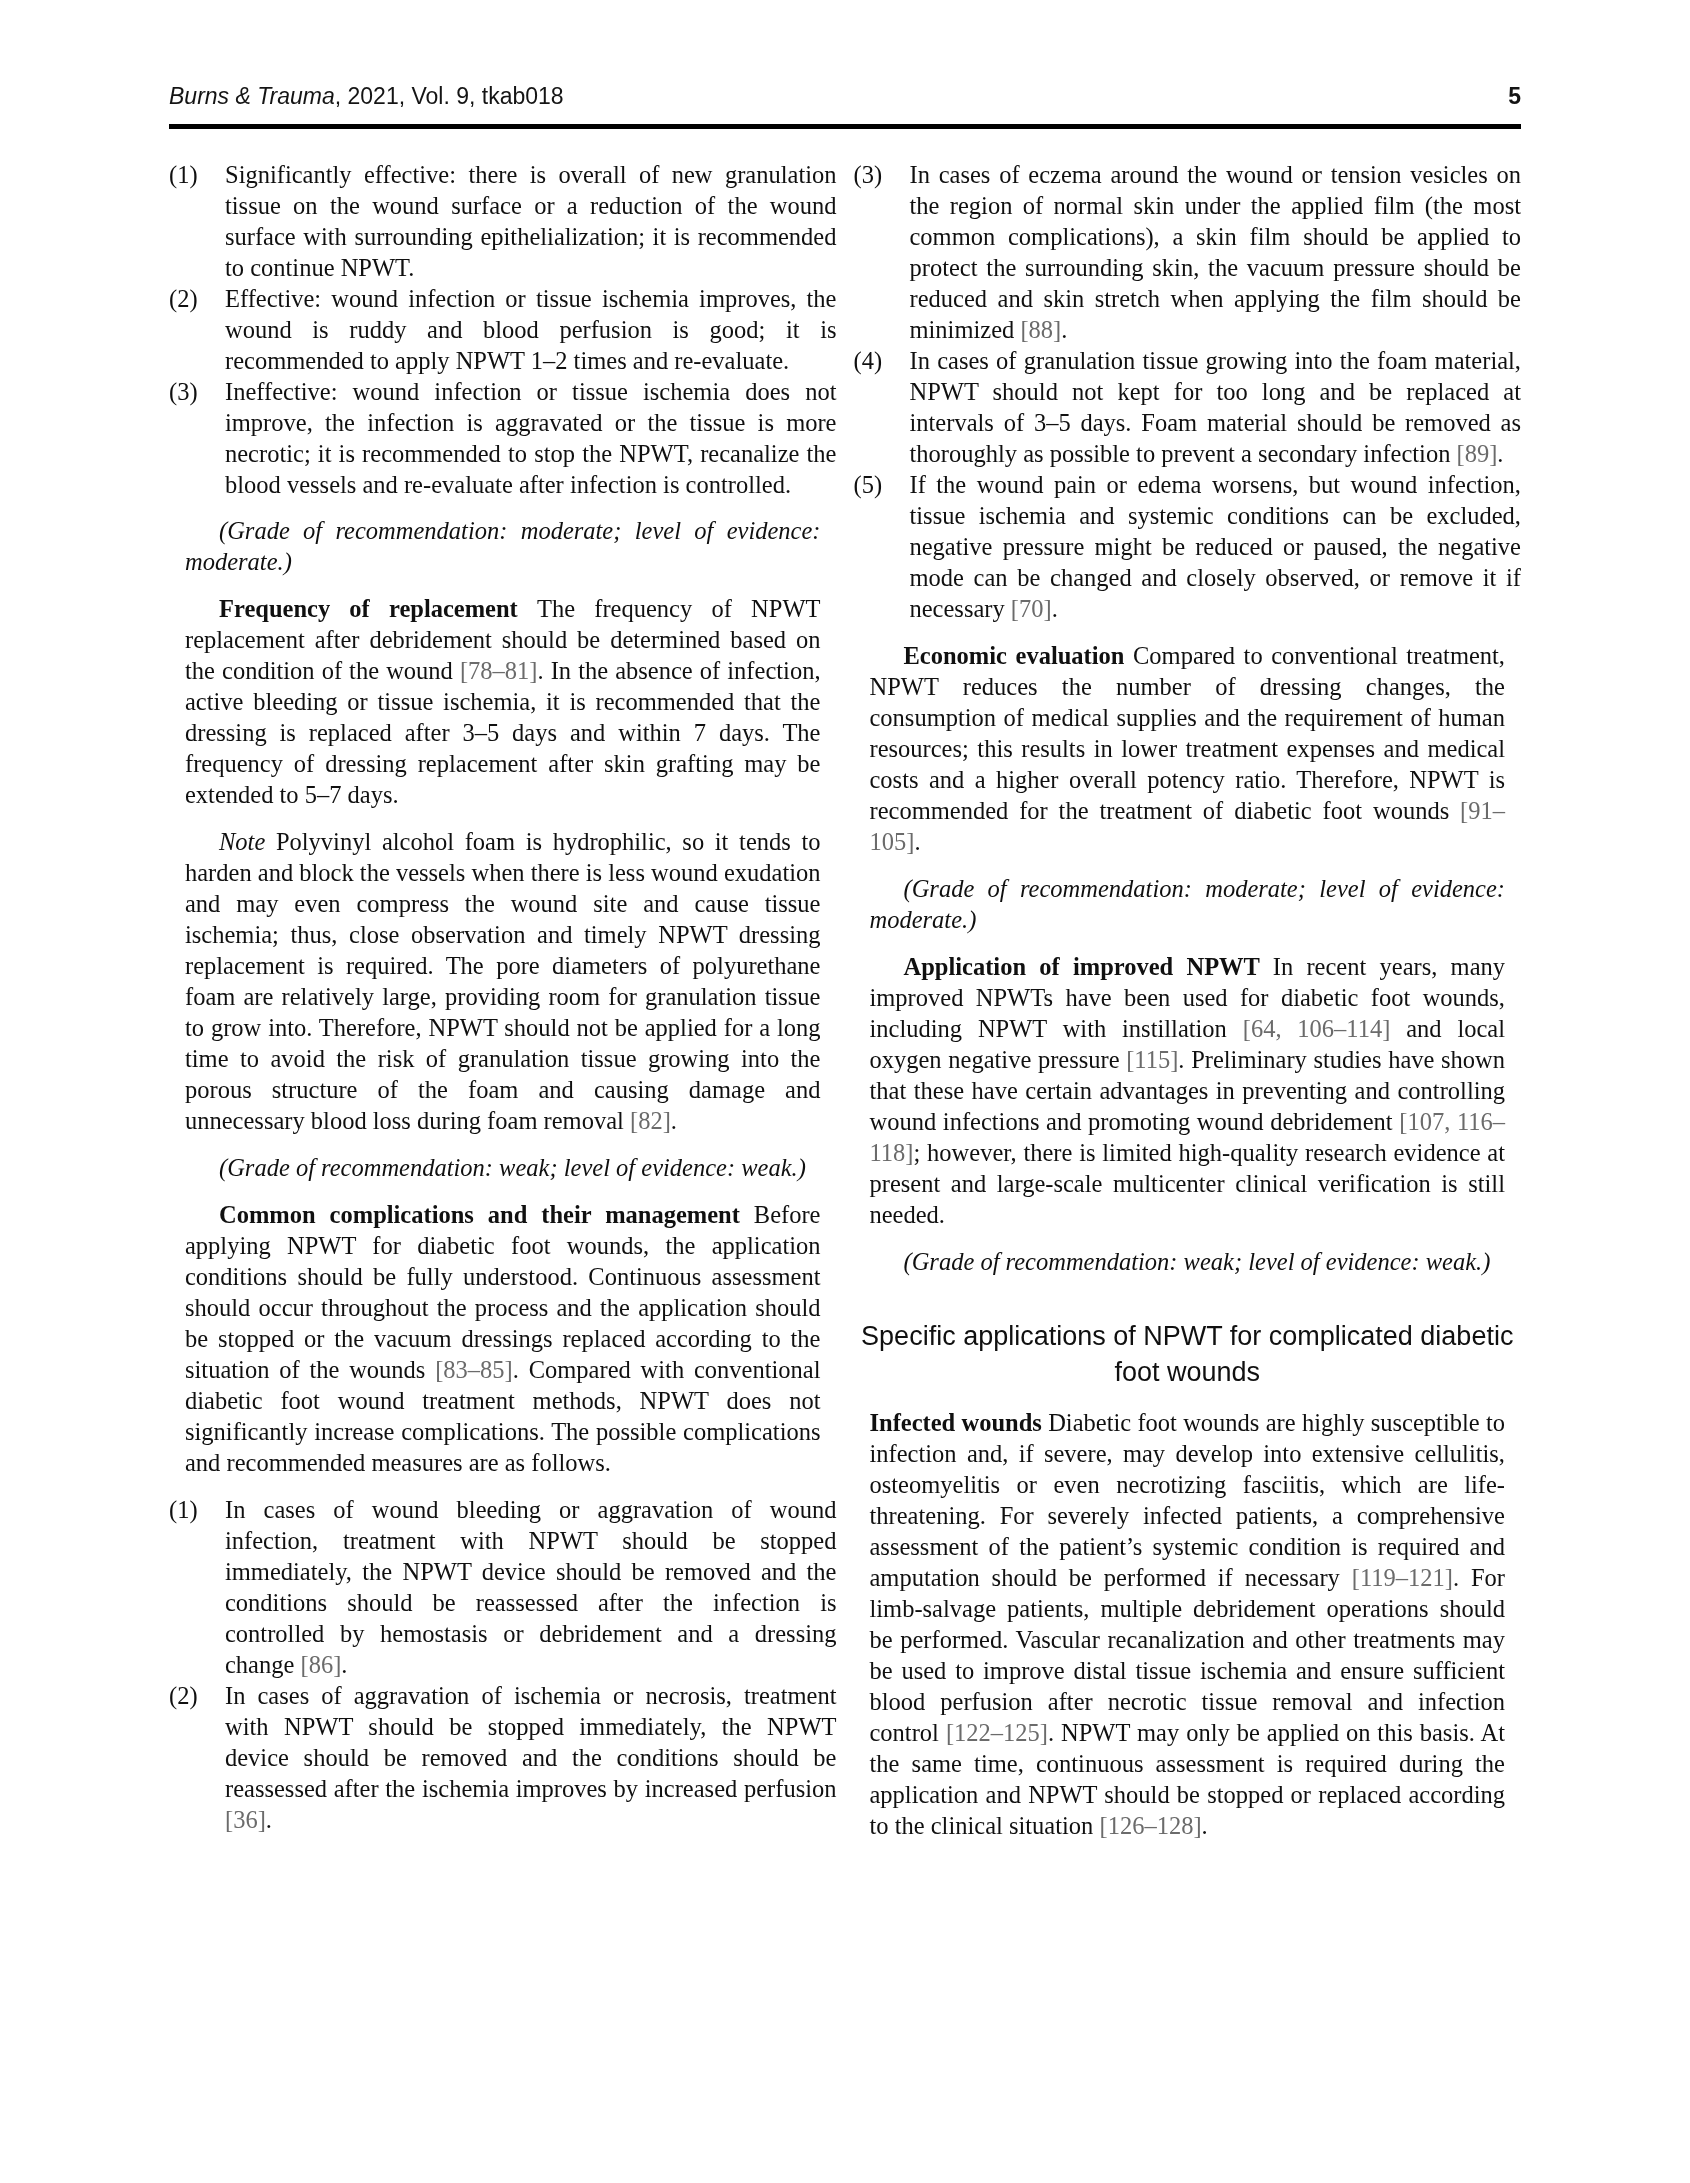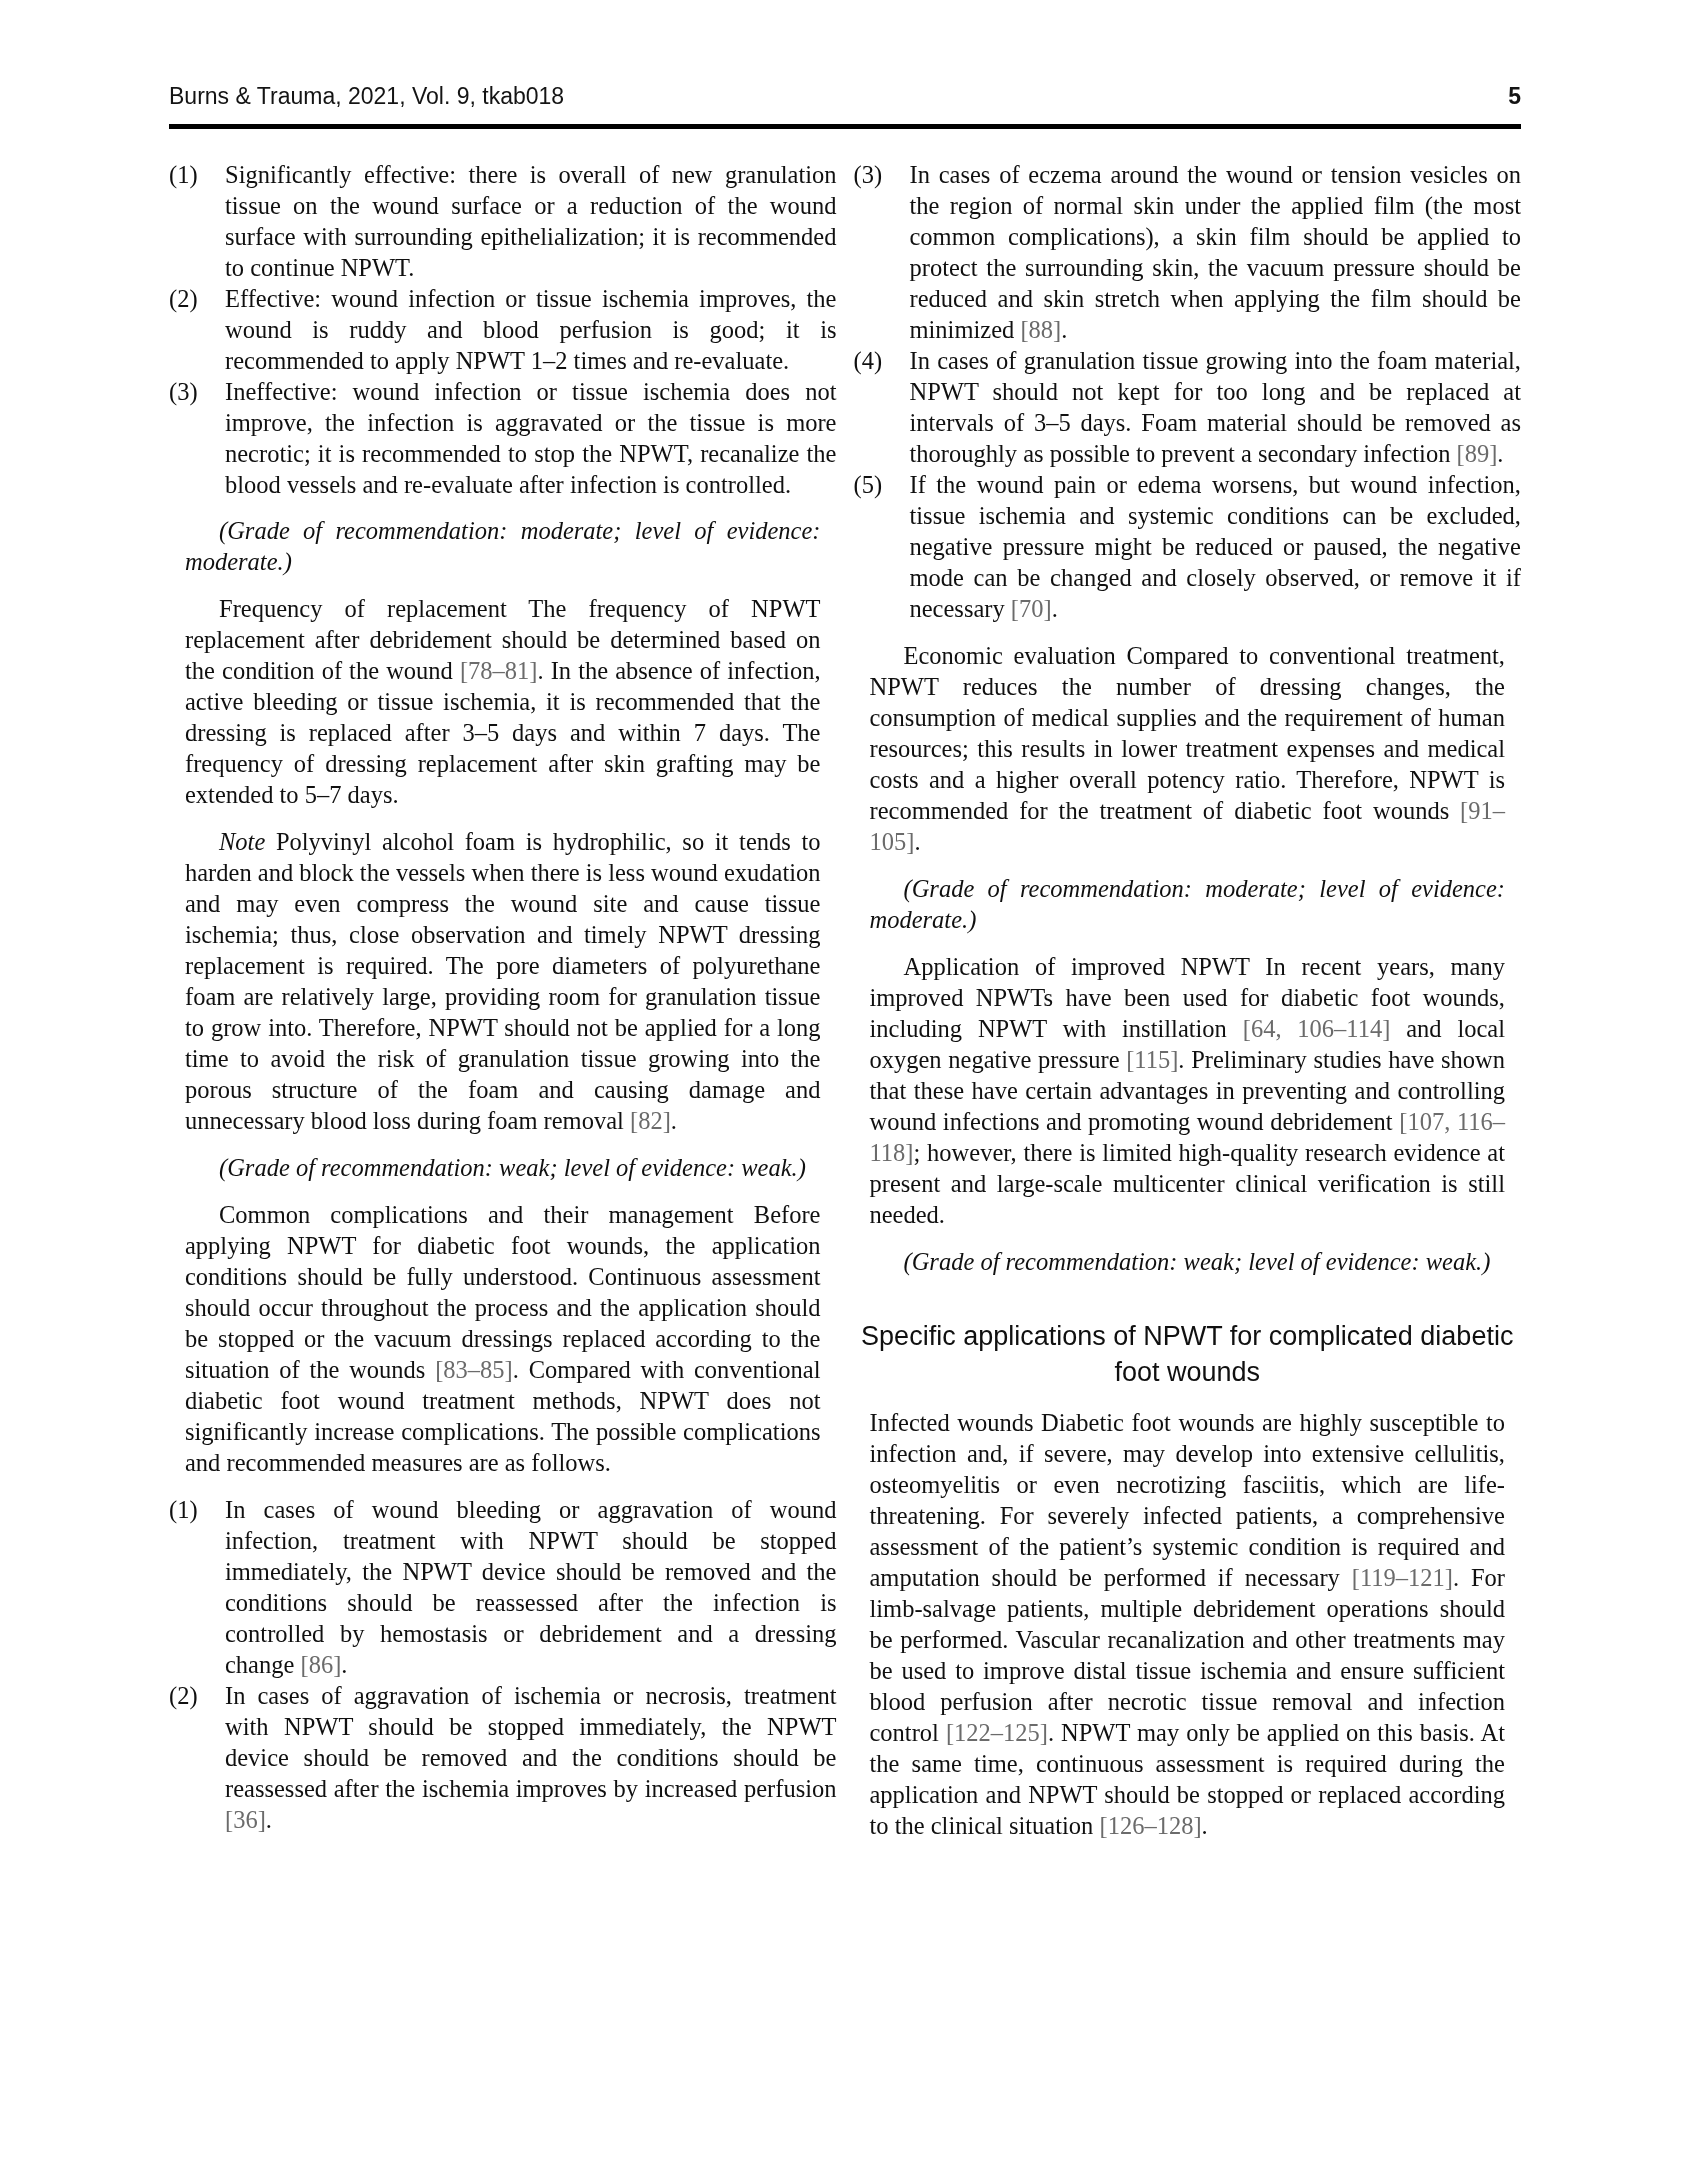--- a/index.html
+++ b/index.html
@@ -21,21 +21,21 @@
     top: 83px;
     left: 169px;
     width: 1352px;
     display: flex;
     justify-content: space-between;
     align-items: baseline;
     font-family: "Liberation Sans", "DejaVu Sans", sans-serif;
     font-size: 23px;
     color: #141414;
   }
-  .journal-title { }
+  .journal-title { font-style: italic; }
   .head-right { font-weight: bold; }
   .rule {
     position: absolute;
     top: 124px;
     left: 169px;
     width: 1352px;
     height: 5px;
     background: var(--rule, #000);
   }
   .columns {
@@ -54,21 +54,21 @@
     hyphens: auto;
     -webkit-hyphens: auto;
   }
   .para { margin: 16px; }
   .para.indent { text-indent: 34px; }
   .space-before { margin-top: 15px; }
   .li { display: flex; }
   .li-marker { flex: 0 0 56px; }
   .li-text { flex: 1 1 auto; text-align: justify; hyphens: auto; -webkit-hyphens: auto; }
   .run.normal { font-style: normal; font-weight: normal; }
-  .run.bold { font-weight: normal; }
+  .run.bold { font-weight: bold; }
   .run.italic { font-style: italic; }
   .run.cite { color: var(--cite, #6b6b6b); }
   .section-heading {
     font-family: "Liberation Sans", "DejaVu Sans", sans-serif;
     font-weight: normal;
     font-size: 27px;
     line-height: 36px;
     margin: 41px 0 17px 0;
     text-align: center;
     color: #101010;

